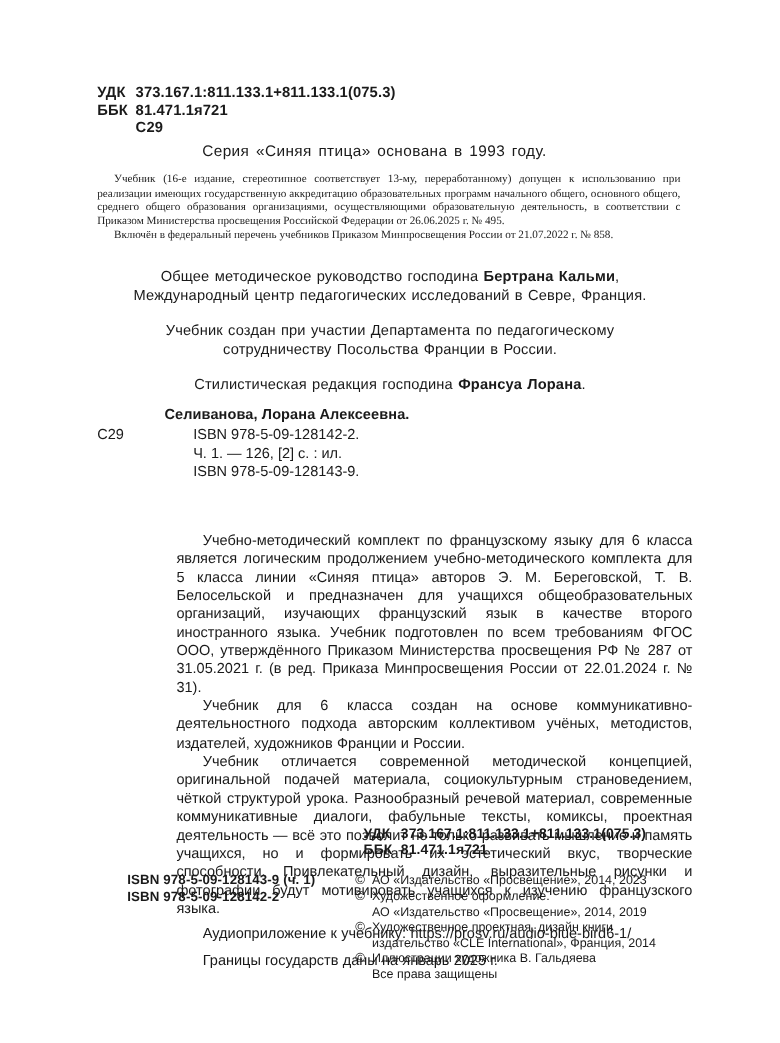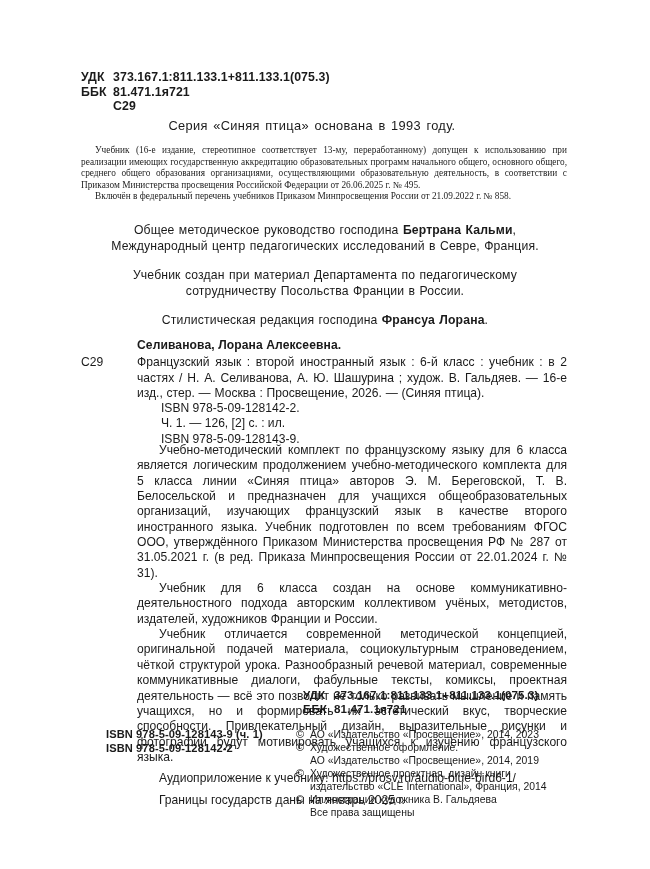--- a/index.html
+++ b/index.html
@@ -120,21 +120,21 @@
   }
   .bib-sub {
     margin-left: 80px;
     margin-top: 0px;
   }
   .bib-sub div { white-space: nowrap; }
 
   
   .annotation {
     position: absolute;
-    left: 81px;
+    left: 91px;
     top: 443px;
     width: 486px;
     font-size: 12.1px;
     line-height: 15.35px;
     text-align: justify;
     word-spacing: 0.2px;
   }
   .annotation p {
     margin: 0;
     padding-left: 56px;
@@ -214,41 +214,41 @@
     <span class="udk-row">
       <span class="udk-label">ББК</span><span class="udk-val">81.471.1я721</span>
     </span>
     <span class="udk-code-only">С29</span>
   </div>
 
   <div class="series-line">Серия «Синяя птица» основана в 1993 году.</div>
 
   <div class="fineprint">
     <p>Учебник (16-е издание, стереотипное соответствует 13-му, переработанному) допущен к использованию при реализации имеющих государственную аккредитацию образовательных программ начального общего, основного общего, среднего общего образования организациями, осуществляющими образовательную деятельность, в соответствии с Приказом Министерства просвещения Российской Федерации от 26.06.2025 г. № 495.</p>
-    <p>Включён в федеральный перечень учебников Приказом Минпросвещения России от 21.09.2022 г. № 858.</p>
+    <p>Включён в федеральный перечень учебников Приказом Минпросвещения России от 21.07.2022 г. № 858.</p>
   </div>
 
   <div class="credits">
     <div class="cblock">
       <div><span>Общее методическое руководство господина </span><b>Бертрана Кальми</b><span>,</span></div>
       <div>Международный центр педагогических исследований в Севре, Франция.</div>
     </div>
     <div class="cblock">
-      <div>Учебник создан при материал Департамента по педагогическому</div>
+      <div>Учебник создан при участии Департамента по педагогическому</div>
       <div>сотрудничеству Посольства Франции в России.</div>
     </div>
     <div class="cblock">
       <div><span>Стилистическая редакция господина </span><b>Франсуа Лорана</b><span>.</span></div>
     </div>
   </div>
 
   <div class="bib">
     <div class="bib-author">Селиванова, Лорана Алексеевна.</div>
     <div class="bib-body">
-      <span class="bib-sig">С29</span><span>Французский язык : второй иностранный язык : 6-й класс : учебник : в 2 частях / Н. А. Селиванова, А. Ю. Шашурина ; худож. В. Гальдяев. — 16-е изд., стер. — Москва : Просвещение, 2026. — (Синяя птица).</span>
+      <span class="bib-sig">С29</span>
     </div>
     <div class="bib-sub">
       <div>ISBN 978-5-09-128142-2.</div>
       <div>Ч. 1. — 126, [2] с. : ил.</div>
       <div>ISBN 978-5-09-128143-9.</div>
     </div>
   </div>
 
   <div class="annotation">
     <p>Учебно-методический комплект по французскому языку для 6 класса является логическим продолжением учебно-методического комплекта для 5 класса линии «Синяя птица» авторов Э. М. Береговской, Т. В. Белосельской и предназначен для учащихся общеобразовательных организаций, изучающих французский язык в качестве второго иностранного языка. Учебник подготовлен по всем требованиям ФГОС ООО, утверждённого Приказом Министерства просвещения РФ № 287 от 31.05.2021 г. (в ред. Приказа Минпросвещения России от 22.01.2024 г. № 31).</p>

